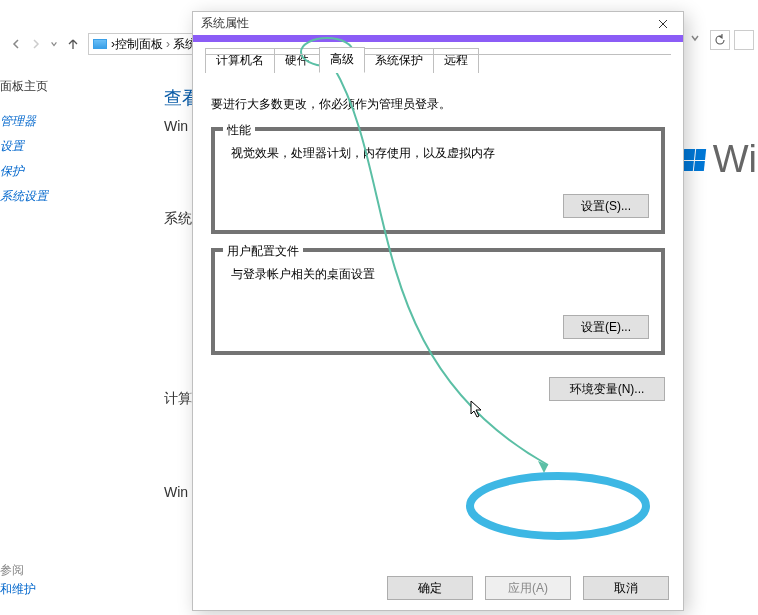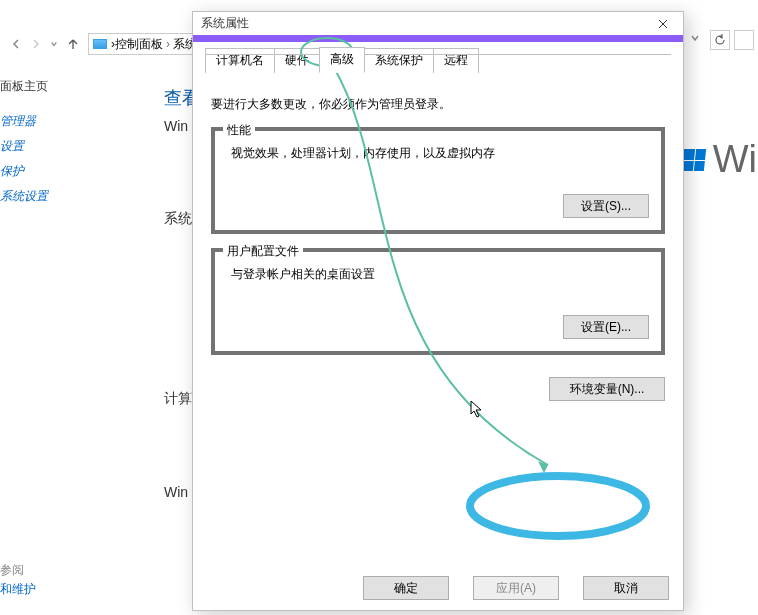--- a/index.html
+++ b/index.html
@@ -47,21 +47,21 @@
   .intro { font-size: 12px; margin: 12px 0 14px 0; }
 
   .group { border: 4px solid #737373; padding: 10px 12px 12px 12px; margin-bottom: 14px; position: relative; }
   .group-title { position: absolute; top: -9px; left: 8px; background: #fff; padding: 0 4px; font-size: 12px; }
   .group-desc { font-size: 12px; margin: 4px 0 32px 4px; }
   .group-btn-row { display: flex; justify-content: flex-end; }
   .btn { min-width: 86px; height: 24px; border: 1px solid #adadad; background: #e1e1e1; font-size: 12px; padding: 0 12px; cursor: default; }
   .btn.disabled { color: #888; background:#efefef;}
 
   .bottom-env { display:flex; justify-content:flex-end; padding: 8px 18px 0 18px;}
-  .bottom-buttons { position: absolute; bottom: 10px; right: 14px; display: flex; gap: 24px; }
+  .bottom-buttons { position: absolute; bottom: 10px; right: 14px; display: flex; gap: 12px; }
 
   
   .anno-svg { position:absolute; left:0; top:0; pointer-events:none; }
 </style>
 </head>
 <body>
 
 <div class="topbar">
   <div class="nav-arrows">
     <span class="nav-arrow">

